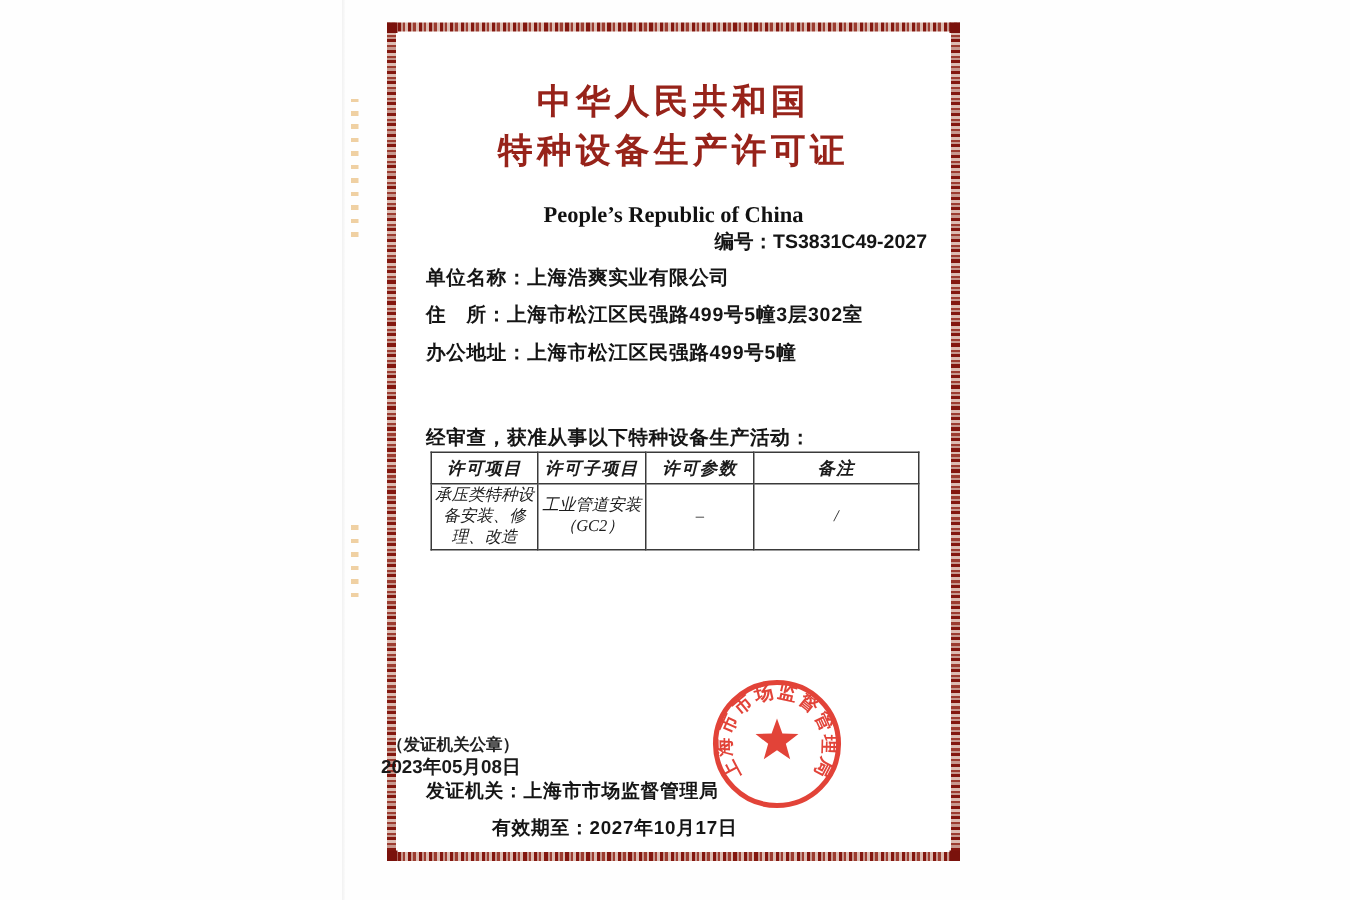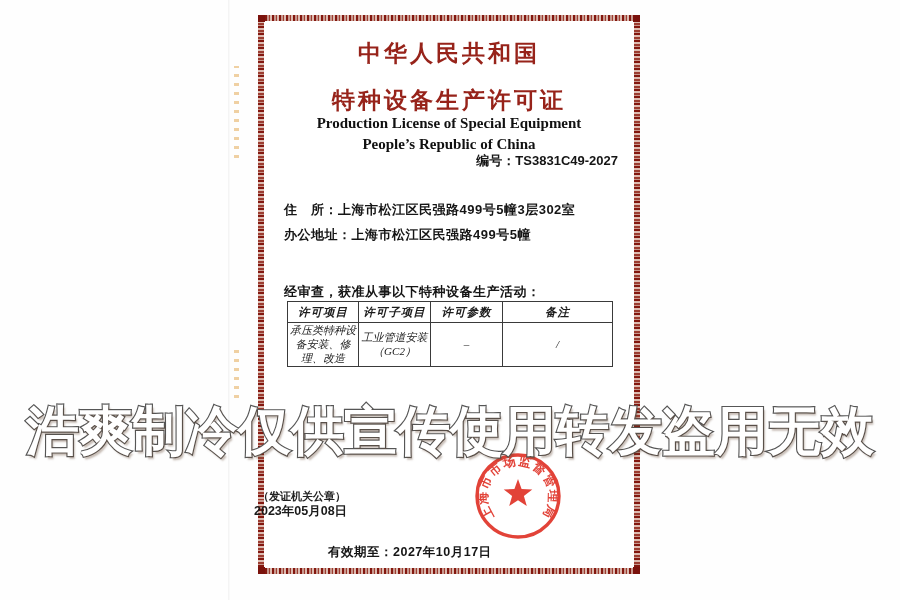--- a/index.html
+++ b/index.html
@@ -20,21 +20,21 @@
   .b-h { position: absolute; left: 0; right: 0; height: 6px;
     background: repeating-linear-gradient(90deg, #83170f 0 2px, #c7988e 2px 3.5px, #9c3c30 3.5px 5px, #dcbcb2 5px 7px); }
   .b-v { position: absolute; top: 0; bottom: 0; width: 6px;
     background: repeating-linear-gradient(0deg, #83170f 0 2px, #c7988e 2px 3.5px, #9c3c30 3.5px 5px, #dcbcb2 5px 7px); }
   .b-top { top: 0; } .b-bottom { bottom: 0; } .b-left { left: 0; } .b-right { right: 0; }
   .corner { position: absolute; width: 7px; height: 7px; background: #7a120c; }
   .c-tl { left: 0; top: 0; } .c-tr { right: 0; top: 0; } .c-bl { left: 0; bottom: 0; } .c-br { right: 0; bottom: 0; }
 
   .title-cn { position: absolute; left: 0; right: 0; text-align: center;
     color: #97231a; font-weight: 700; font-size: 23px; letter-spacing: 3px; }
-  .t1 { top: 23px; } .t2 { top: 70px; }
+  .t1 { top: 37px; } .t2 { top: 70px; }
   .title-en { position: absolute; left: 0; right: 0; text-align: center; color: #111;
     font-family: "Liberation Serif", serif; font-weight: 700; font-size: 15px; }
   .e1 { top: 100px; } .e2 { top: 121px; }
 
   .license-no { position: absolute; top: 137px; right: 22px; font-size: 13px; font-weight: 700; color: #151515; }
 
   .field { position: absolute; left: 26px; font-size: 13px; font-weight: 700; color: #151515; letter-spacing: 0.5px; }
   .f0 { top: 161px; } .f1 { top: 186px; } .f2 { top: 211px; }
   .approval { top: 268px; }
 
@@ -72,25 +72,25 @@
     <div class="b-h b-bottom"></div>
     <div class="b-v b-left"></div>
     <div class="b-v b-right"></div>
     <div class="corner c-tl"></div>
     <div class="corner c-tr"></div>
     <div class="corner c-bl"></div>
     <div class="corner c-br"></div>
 
     <div class="title-cn t1">中华人民共和国</div>
     <div class="title-cn t2">特种设备生产许可证</div>
-    <div class="title-en e1">Production License of Special Equipment</div>
     <div class="title-en e2">People’s Republic of China</div>
 
     <div class="license-no"><span>编号：</span><span>TS3831C49-2027</span></div>
 
+    <div class="field f0"><span>单位名称：</span><span>上海浩爽实业有限公司</span></div>
     <div class="field f1"><span>住　所：</span><span>上海市松江区民强路499号5幢3层302室</span></div>
     <div class="field f2"><span>办公地址：</span><span>上海市松江区民强路499号5幢</span></div>
 
     <div class="field approval">经审查，获准从事以下特种设备生产活动：</div>
 
     <table class="lic">
       <thead>
         <tr>
           <th class="cw0">许可项目</th>
           <th class="cw1">许可子项目</th>
@@ -101,32 +101,32 @@
       <tbody>
         <tr>
           <td class="cw0">承压类特种设备安装、修理、改造</td>
           <td class="cw1">工业管道安装（GC2）</td>
           <td class="cw2">–</td>
           <td class="cw3">/</td>
         </tr>
       </tbody>
     </table>
 
+    <div class="field issuer"><span>发证机关：</span><span>上海市市场监督管理局</span></div>
     <div class="field valid"><span>有效期至：</span><span>2027年10月17日</span></div>
   </div>
 
   <div class="seal-note">（发证机关公章）</div>
   <div class="issue-date">2023年05月08日</div>
 
   <svg class="seal" width="100" height="102" viewBox="0 0 100 102">
     <g fill="none">
       <circle cx="50" cy="50" r="41" stroke="#e0352a" stroke-width="3.4"></circle>
       <polygon fill="#e0352a" points="50,33 53.6,43 64.3,43.4 55.9,49.9 58.8,60.1 50,54.2 41.2,60.1 44.1,49.9 35.7,43.4 46.4,43"></polygon>
       <path id="sealArc" d="M 28 72 A 31 31 0 1 1 72 72" fill="none"></path>
       <text font-size="12.5" font-weight="700" fill="#e0352a" letter-spacing="1.6" font-family="Liberation Sans, sans-serif">
         <textPath href="#sealArc" startOffset="2">上海市市场监督管理局</textPath>
       </text>
     </g>
   </svg>
 
-  <div class="watermark">浩爽制冷仅供宣传使用转发盗用无效</div>
 
 </div>
 
 </body></html>

